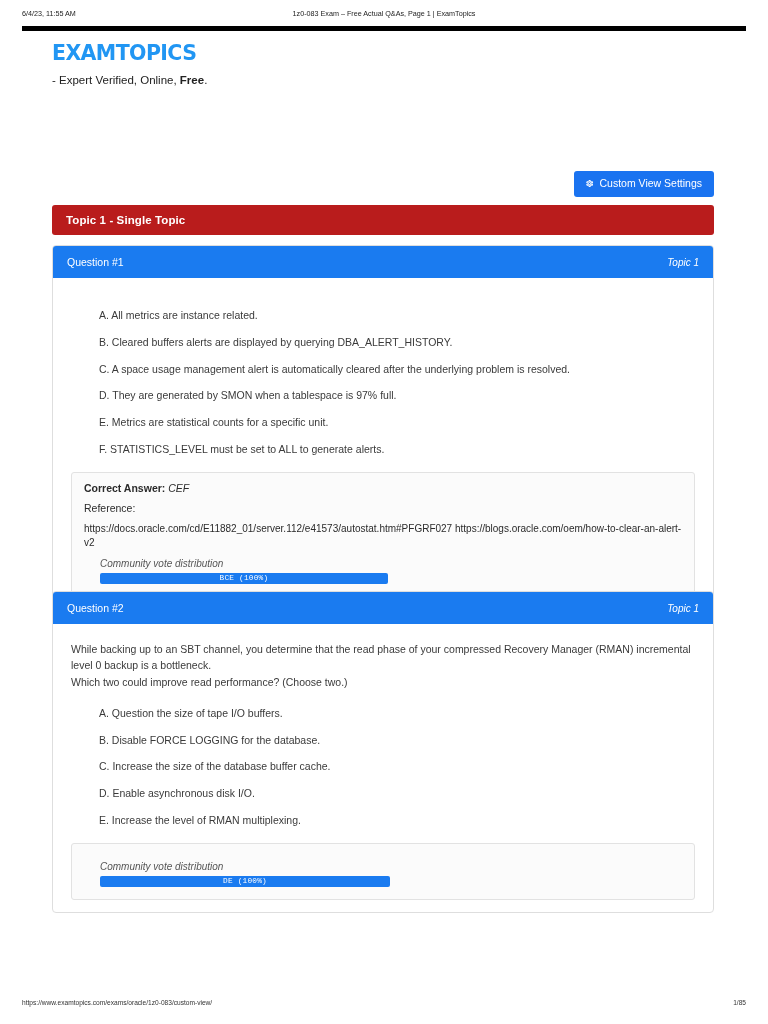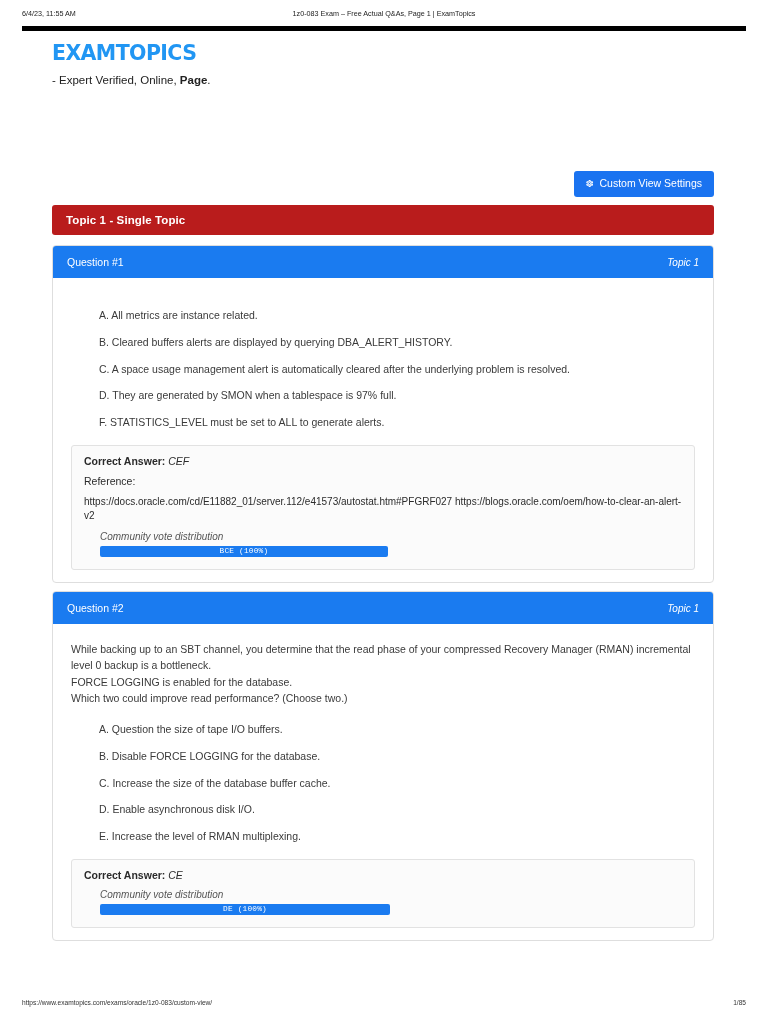--- a/index.html
+++ b/index.html
@@ -258,21 +258,21 @@
 <div class="print-header">
   <span class="ph-date">6/4/23, 11:55 AM</span>
   <span class="ph-title">1z0-083 Exam – Free Actual Q&amp;As, Page 1 | ExamTopics</span>
 </div>
 <div class="top-rule"></div>
 
 <div class="page">
 
   <div class="brand">
     <div class="brand-logo">EXAMTOPICS</div>
-    <div class="brand-tag"><span>- Expert Verified, Online, </span><b>Page</b><span>.</span></div>
+    <div class="brand-tag"><span>- Expert Verified, Online, </span><b>Free</b><span>.</span></div>
   </div>
 
   <div class="cvs-btn">
     <span class="gear">
       <svg width="9" height="9" viewBox="0 0 16 16" fill="#ffffff" xmlns="http://www.w3.org/2000/svg">
         <path d="M8 5.2a2.8 2.8 0 100 5.6 2.8 2.8 0 000-5.6zm0 4.2a1.4 1.4 0 110-2.8 1.4 1.4 0 010 2.8z"></path>
         <path d="M14.2 9.3l-1.2-.7c.06-.4.06-.8 0-1.2l1.2-.7a.5.5 0 00.2-.64l-1.2-2.08a.5.5 0 00-.62-.22l-1.3.52a5 5 0 00-1.05-.6L9.95 2.3a.5.5 0 00-.5-.42H7.05a.5.5 0 00-.5.42l-.26 1.38c-.38.15-.73.35-1.05.6l-1.3-.52a.5.5 0 00-.62.22L2.12 6.06a.5.5 0 00.2.64l1.2.7c-.06.4-.06.8 0 1.2l-1.2.7a.5.5 0 00-.2.64l1.2 2.08a.5.5 0 00.62.22l1.3-.52c.32.25.67.45 1.05.6l.26 1.38a.5.5 0 00.5.42h2.4a.5.5 0 00.5-.42l.26-1.38c.38-.15.73-.35 1.05-.6l1.3.52a.5.5 0 00.62-.22l1.2-2.08a.5.5 0 00-.2-.64zM8 11.6A3.6 3.6 0 1111.6 8 3.6 3.6 0 018 11.6z"></path>
       </svg>
     </span>
     <span>Custom View Settings</span>
@@ -286,20 +286,21 @@
     <div class="q-head">
       <span class="q-num">Question #1</span>
       <span class="q-topic">Topic 1</span>
     </div>
     <div class="q-body">
       <ul class="q-choices">
         <li>A. All metrics are instance related.</li>
         <li>B. Cleared buffers alerts are displayed by querying DBA_ALERT_HISTORY.</li>
         <li>C. A space usage management alert is automatically cleared after the underlying problem is resolved.</li>
         <li>D. They are generated by SMON when a tablespace is 97% full.</li>
+        <li>E. Metrics are statistical counts for a specific unit.</li>
         <li>F. STATISTICS_LEVEL must be set to ALL to generate alerts.</li>
       </ul>
       <div class="answer-box">
         <div class="ans-line"><b>Correct Answer:</b> <span class="ans-val">CEF</span></div>
         <div class="ref-label">Reference:</div>
         <div class="ref-url">https://docs.oracle.com/cd/E11882_01/server.112/e41573/autostat.htm#PFGRF027 https://blogs.oracle.com/oem/how-to-clear-an-alert-v2</div>
         <div class="vote-wrap">
           <div class="vote-label">Community vote distribution</div>
           <div class="vote-bar" id="vote1">BCE (100%)</div>
         </div>
@@ -308,32 +309,30 @@
   </div>
 
   <div class="q-card" id="q2">
     <div class="q-head">
       <span class="q-num">Question #2</span>
       <span class="q-topic">Topic 1</span>
     </div>
     <div class="q-body">
       <div class="q-text">
         <span class="ln">While backing up to an SBT channel, you determine that the read phase of your compressed Recovery Manager (RMAN) incremental level 0 backup is a bottleneck.</span>
-        <span class="ln">FORCE LOGGING is enabled for the database.</span>
         <span class="ln">Which two could improve read performance? (Choose two.)</span>
       </div>
       <ul class="q-choices">
         <li>A. Question the size of tape I/O buffers.</li>
         <li>B. Disable FORCE LOGGING for the database.</li>
         <li>C. Increase the size of the database buffer cache.</li>
         <li>D. Enable asynchronous disk I/O.</li>
         <li>E. Increase the level of RMAN multiplexing.</li>
       </ul>
       <div class="answer-box">
-        <div class="ans-line"><b>Correct Answer:</b> <span class="ans-val">CE</span></div>
         <div class="vote-wrap">
           <div class="vote-label">Community vote distribution</div>
           <div class="vote-bar" id="vote2">DE (100%)</div>
         </div>
       </div>
     </div>
   </div>
 
 </div>
 

